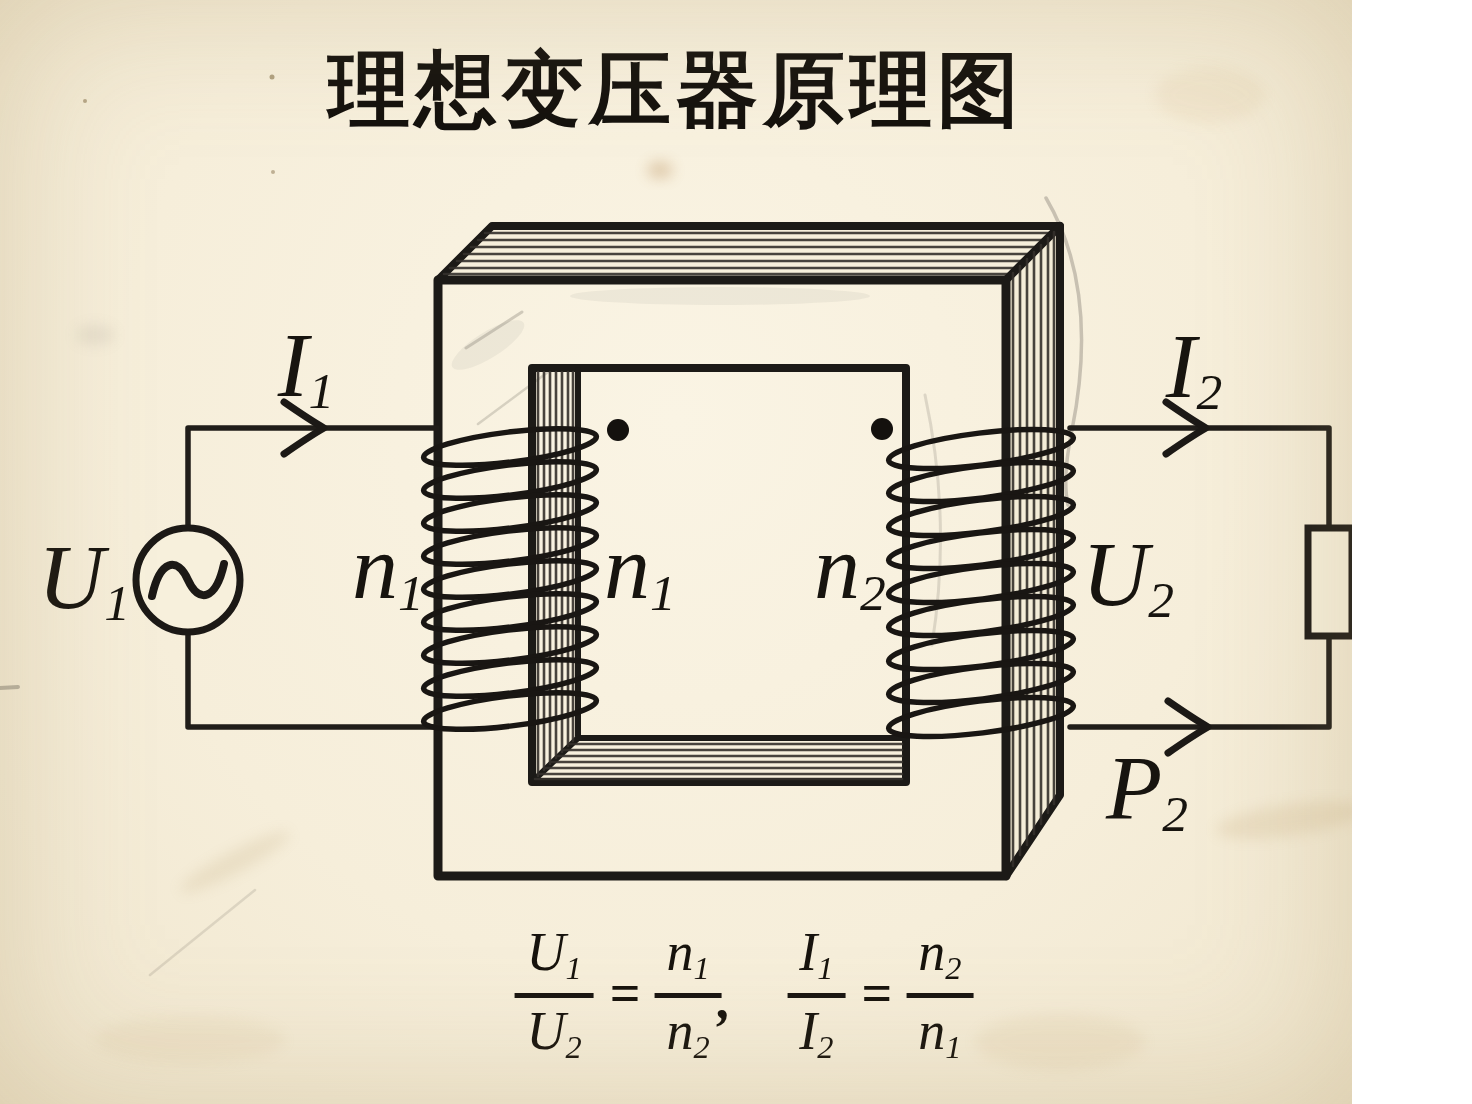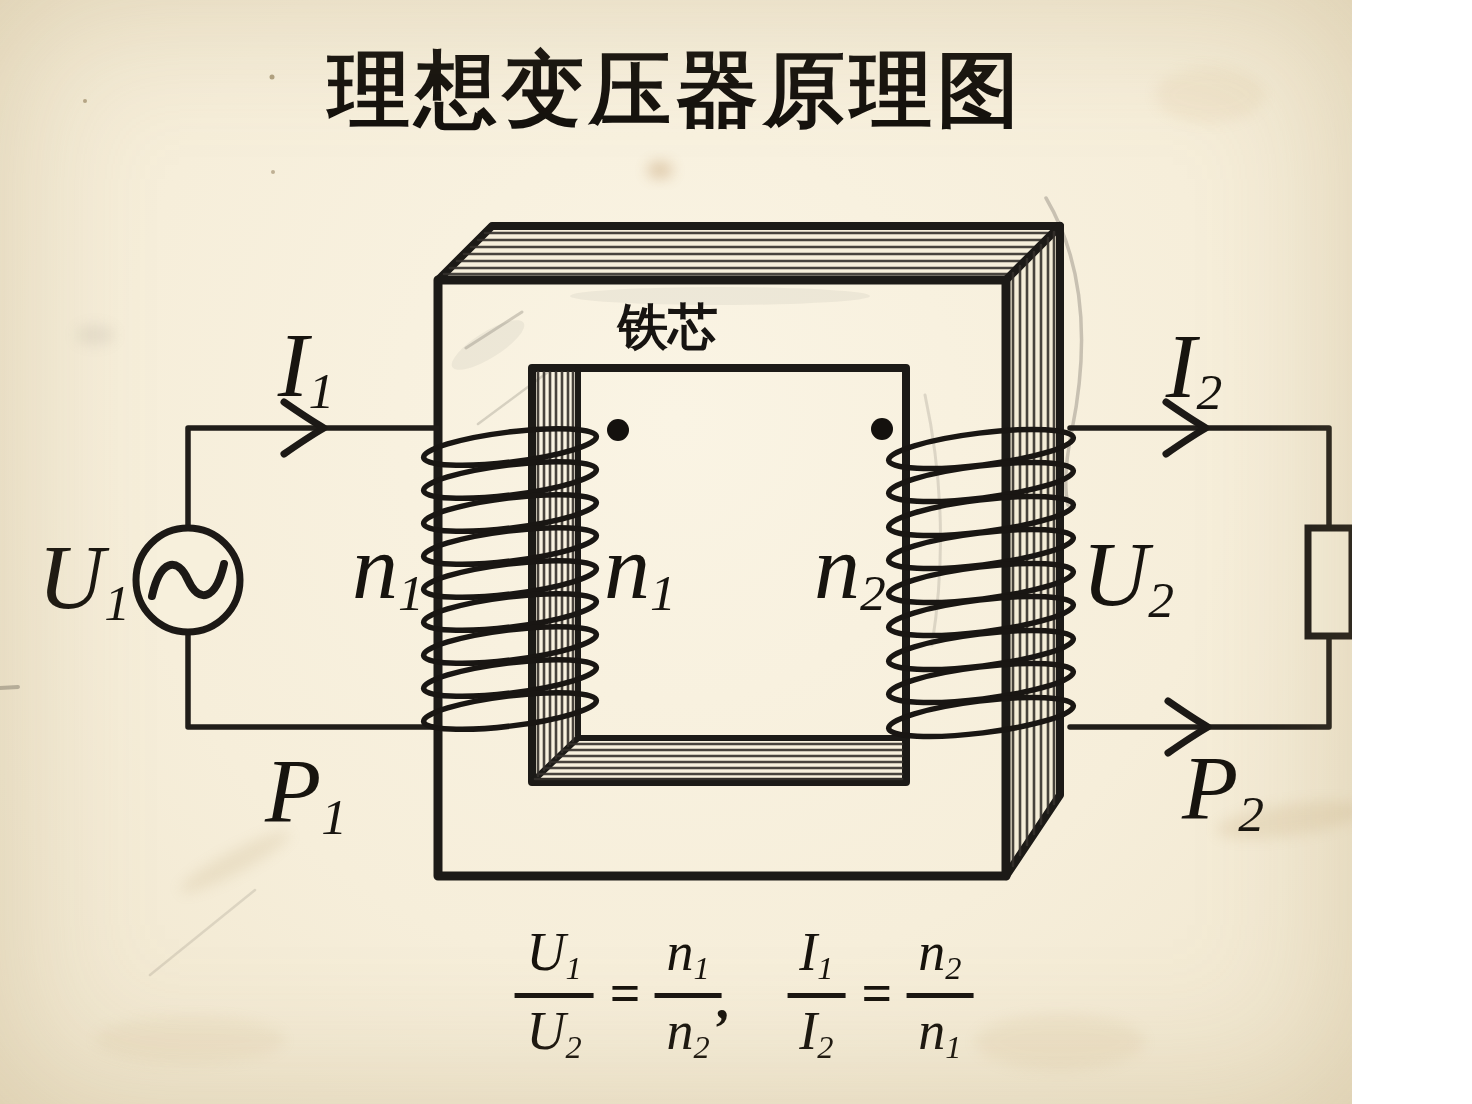--- a/index.html
+++ b/index.html
@@ -155,40 +155,38 @@
       <ellipse cx="981" cy="650" rx="93" ry="16" transform="rotate(-7 981 650)"></ellipse>
       <ellipse cx="981" cy="683" rx="93" ry="16" transform="rotate(-7 981 683)"></ellipse>
       <ellipse cx="981" cy="717" rx="93" ry="16" transform="rotate(-7 981 717)"></ellipse>
     </g>
 
     <circle cx="618" cy="430" r="11" fill="#14110e"></circle>
     <circle cx="882" cy="429" r="11" fill="#14110e"></circle>
   </svg>
 
   <h1 class="title">理想变压器原理图</h1>
-  <div class="core-label">铁芯</div>
 
   <div class="lbl" style="left:84px;top:580px"><span>U</span><span class="sub">1</span></div>
 
   <div class="lbl" style="left:306px;top:368px"><span>I</span><span class="sub">1</span></div>
 
   <div class="lbl" style="left:388px;top:570px"><span>n</span><span class="sub">1</span></div>
 
   <div class="lbl" style="left:640px;top:570px"><span>n</span><span class="sub">1</span></div>
 
   <div class="lbl" style="left:850px;top:570px"><span>n</span><span class="sub">2</span></div>
 
   <div class="lbl" style="left:1194px;top:369px"><span>I</span><span class="sub">2</span></div>
 
   <div class="lbl" style="left:1128px;top:577px"><span>U</span><span class="sub">2</span></div>
 
 
-  <div class="lbl" style="left:306px;top:794px"><span>P</span><span class="sub">1</span></div>
-
-  <div class="lbl" style="left:1223px;top:791px"><span>P</span><span class="sub">2</span></div>
+
+  <div class="lbl" style="left:1147px;top:791px"><span>P</span><span class="sub">2</span></div>
 
   <div class="formula">
     <div class="frac">
       <div class="num"><span>U</span><span class="fsub">1</span></div>
       <div class="den"><span>U</span><span class="fsub">2</span></div>
     </div>
     <div class="eq">=</div>
     <div class="frac">
       <div class="num"><span>n</span><span class="fsub">1</span></div>
       <div class="den"><span>n</span><span class="fsub">2</span></div>

